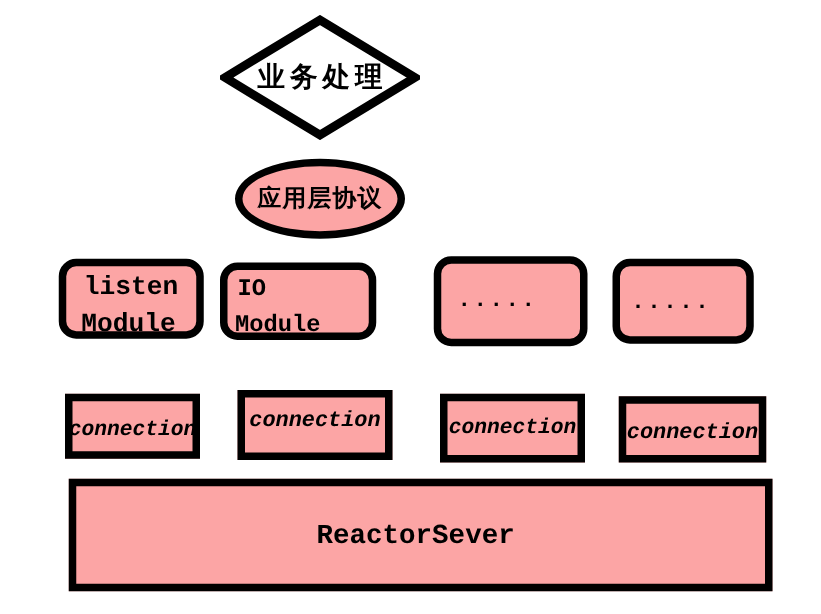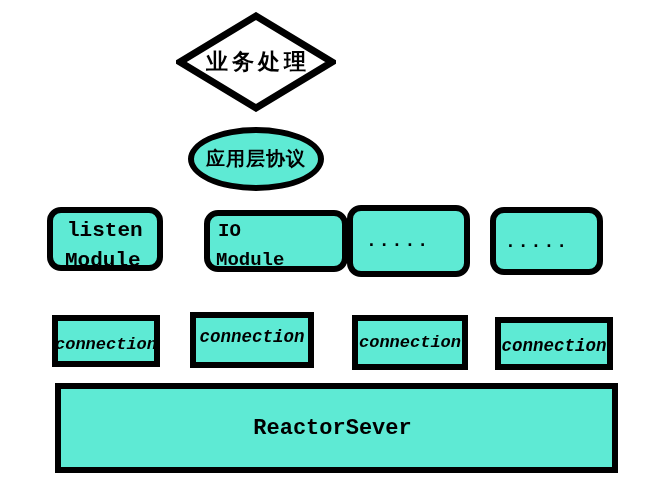--- a/index.html
+++ b/index.html
@@ -1,21 +1,21 @@
 <!DOCTYPE html>
 <html><head>
 <meta charset="utf-8">
 <style>
   html, body { margin:0; padding:0; background:#ffffff; }
   .canvas {
     position:relative; width:657px; height:491px; background:#ffffff;
     font-family:"Liberation Mono","DejaVu Sans Mono",monospace; color:#000;
     overflow:hidden;
   }
-  .shape { position:absolute; box-sizing:border-box; background:#5eead4; border:6px solid #000; }
+  .shape { position:absolute; box-sizing:border-box; background:#fca5a5; border:6px solid #000; }
 
   
   .diamond-wrap { position:absolute; left:176px; top:12px; width:160px; height:100px; }
   .diamond-wrap svg { display:block; }
   .diamond-label {
     position:absolute; left:0; top:0; width:100%; height:100%;
     display:flex; align-items:center; justify-content:center;
     font:bold 22px "DejaVu Serif","Liberation Serif",serif; letter-spacing:4px;
     text-indent:4px;
   }
@@ -27,21 +27,21 @@
     font:bold 19px "DejaVu Serif","Liberation Serif",serif; letter-spacing:1px;
     white-space:nowrap;
   }
 
   
   .module { border-radius:14px; font-weight:bold; }
   .mod-line { position:absolute; white-space:nowrap; }
   .mod1 { left:47px;  top:207px; width:116px; height:64px; }
   .mod1 .l1 { left:14px; top:6px;  font-size:21px; }
   .mod1 .l2 { left:12px; top:36px; font-size:21px; }
-  .mod2 { left:204px; top:210px; width:144px; height:62px; }
+  .mod2 { left:176px; top:210px; width:125px; height:62px; }
   .mod2 .l1 { left:8px;  top:4px;  font-size:19px; }
   .mod2 .l2 { left:6px;  top:33px; font-size:19px; }
   .mod3 { left:347px; top:205px; width:123px; height:72px; }
   .mod3 .dots { left:13px; top:20px; font-size:18px; letter-spacing:2px; }
   .mod4 { left:490px; top:207px; width:113px; height:68px; }
   .mod4 .dots { left:9px;  top:19px; font-size:18px; letter-spacing:2px; }
 
   
   .conn {
     display:flex; align-items:center; justify-content:center;

